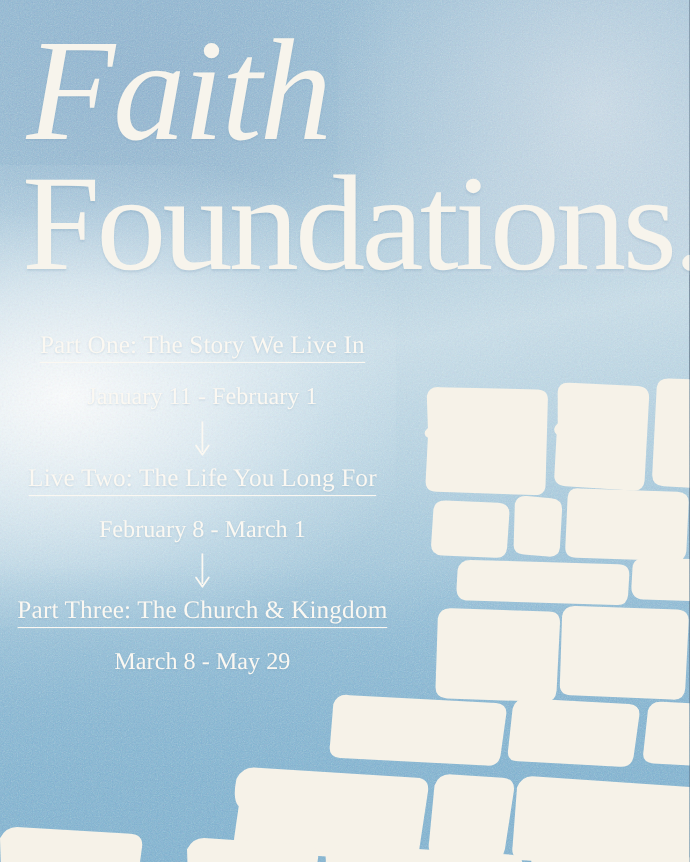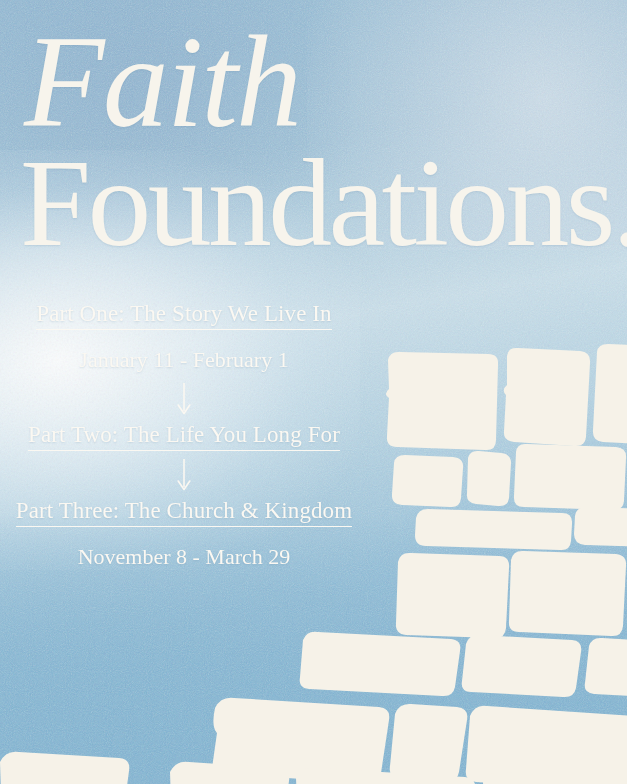--- a/index.html
+++ b/index.html
@@ -170,29 +170,30 @@
     </div>
 
     <div class="arrow-sep">
       <svg width="18" height="34" viewBox="0 0 18 34" aria-hidden="true">
         <line x1="9" y1="0" x2="9" y2="28" stroke="#FBF8F2" stroke-width="1.6"></line>
         <path d="M3.2 22 L9 30.5 L14.8 22" fill="none" stroke="#FBF8F2" stroke-width="1.6" stroke-linecap="round" stroke-linejoin="round"></path>
       </svg>
     </div>
 
     <div class="part">
-      <span class="part-title">Part Two: The Life You Long For</span>
+      <span class="part-title">Live Two: The Life You Long For</span>
+      <span class="part-dates">February 8 - March 1</span>
     </div>
 
     <div class="arrow-sep">
       <svg width="18" height="34" viewBox="0 0 18 34" aria-hidden="true">
         <line x1="9" y1="0" x2="9" y2="28" stroke="#FBF8F2" stroke-width="1.6"></line>
         <path d="M3.2 22 L9 30.5 L14.8 22" fill="none" stroke="#FBF8F2" stroke-width="1.6" stroke-linecap="round" stroke-linejoin="round"></path>
       </svg>
     </div>
 
     <div class="part">
       <span class="part-title">Part Three: The Church &amp; Kingdom</span>
-      <span class="part-dates">November 8 - March 29</span>
+      <span class="part-dates">March 8 - May 29</span>
     </div>
 
   </div>
 </div>
 
 </body></html>

